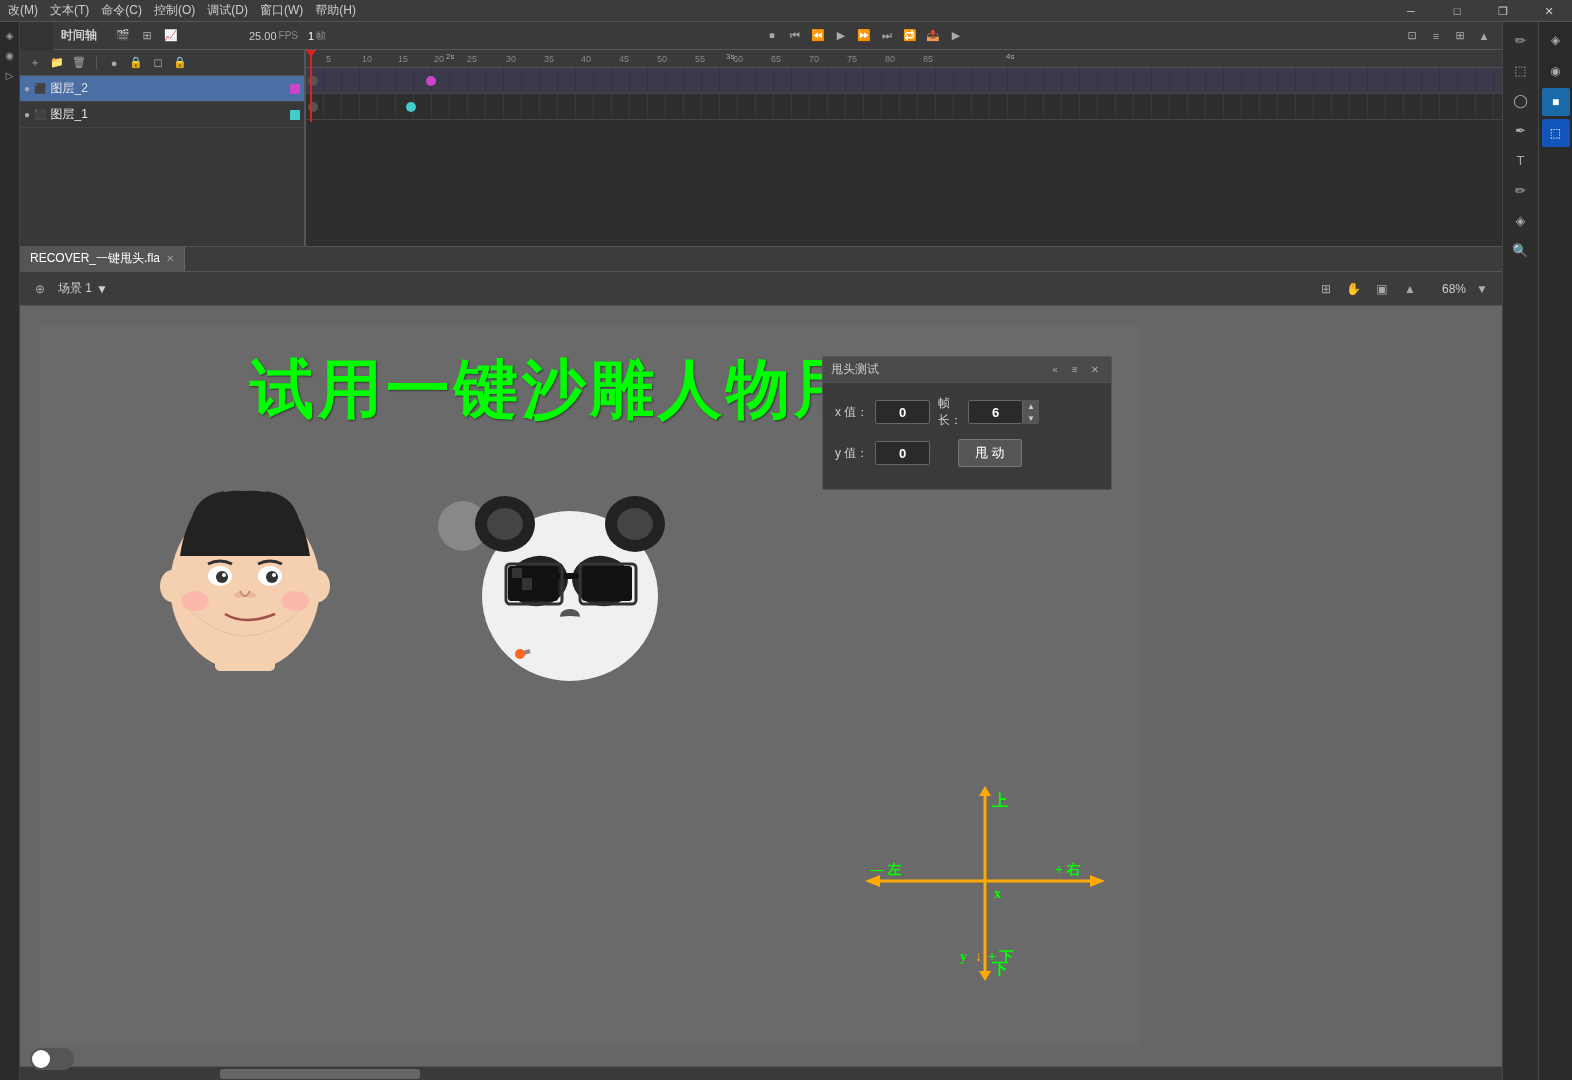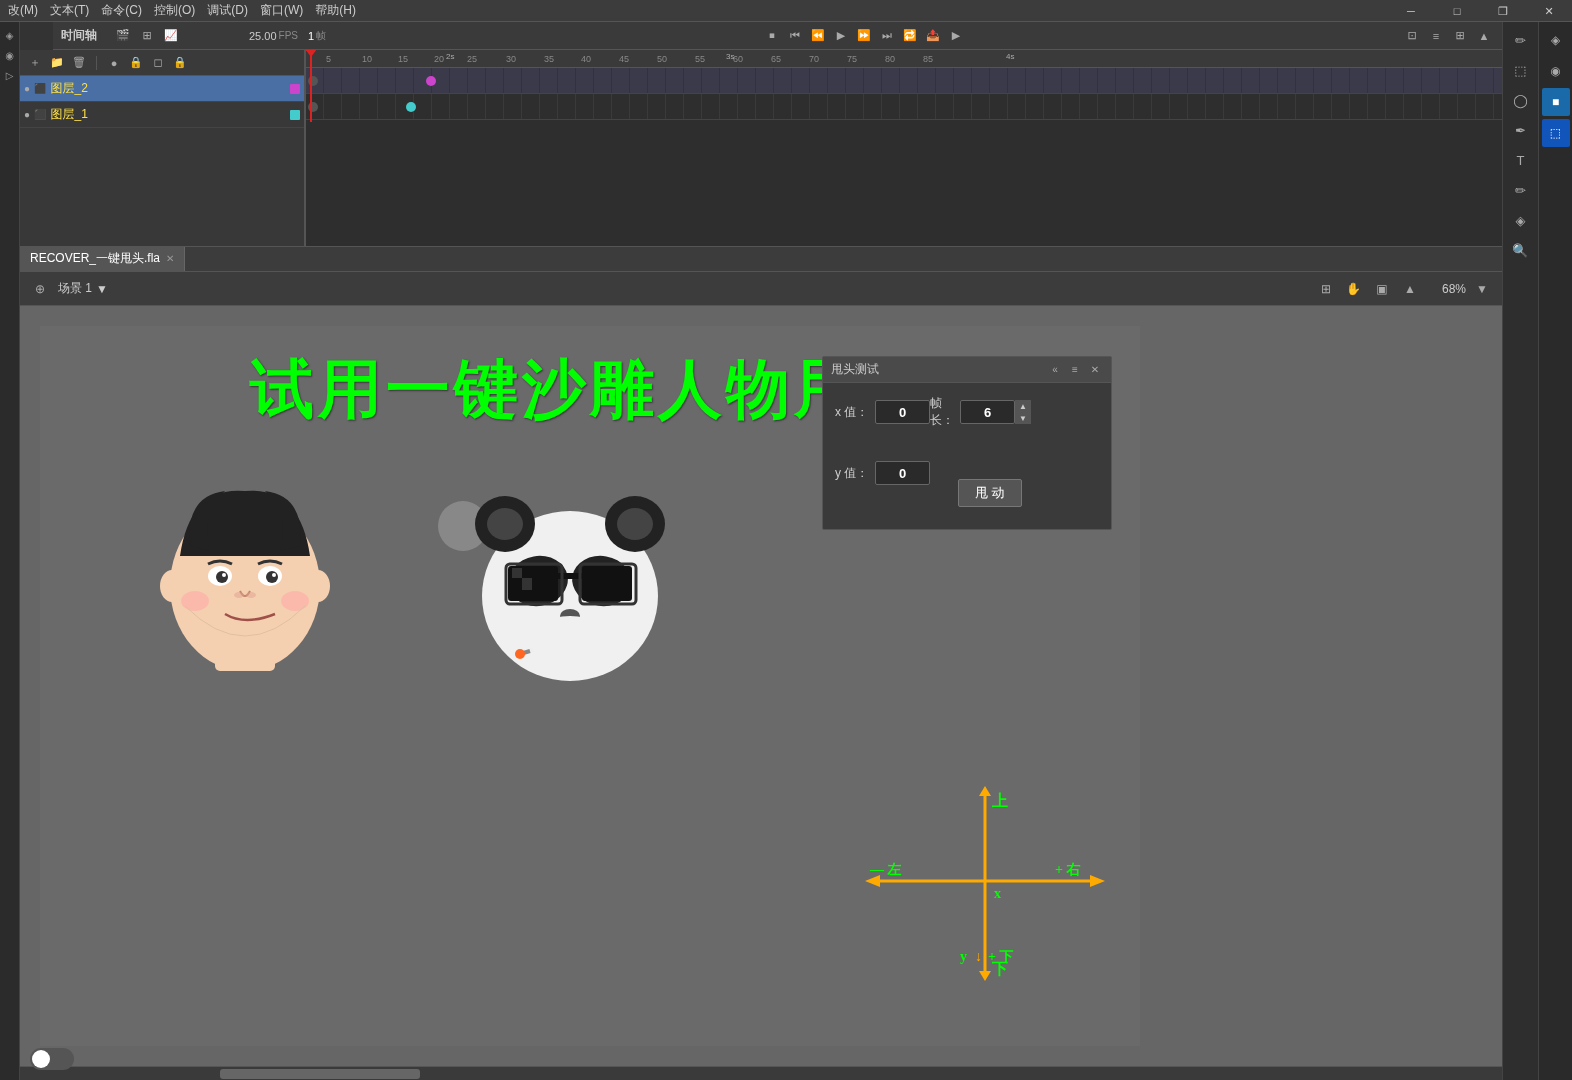--- a/index.html
+++ b/index.html
@@ -186,21 +186,21 @@
       align-items: center;
       padding: 0 4px;
       border-bottom: 1px solid #444;
       cursor: pointer;
       gap: 4px;
     }
     .layer-row.active {
       background: #4a6fa5;
     }
     .layer-icon { font-size: 10px; color: #aaa; }
-    .layer-name { font-size: 12px; color: #fde047; flex: 1; }
+    .layer-name { font-size: 12px; color: #e5e5e5; flex: 1; }
     .layer-color-dot {
       width: 10px;
       height: 10px;
       border-radius: 1px;
     }
 
     .timeline-frames {
       flex: 1;
       background: #2e2e2e;
       position: relative;
@@ -394,20 +394,21 @@
       width: 55px;
       height: 24px;
       text-align: center;
       border-radius: 2px;
       outline: none;
     }
     .panel-label2 {
       font-size: 12px;
       color: #ccc;
       width: 30px;
+      margin-left: 8px;
     }
     .panel-input2 {
       background: #2a2a2a;
       border: 1px solid #666;
       color: #fff;
       font-size: 13px;
       font-weight: bold;
       width: 55px;
       height: 24px;
       text-align: center;
@@ -860,21 +861,21 @@
                 <span class="panel-label2">帧长：</span>
                 <input class="panel-input2" type="text" value="6" style="">
                 <div class="spin-btns">
                   <div class="spin-btn">▲</div>
                   <div class="spin-btn">▼</div>
                 </div>
               </div>
               <div class="panel-row">
                 <span class="panel-label">y 值：</span>
                 <input class="panel-input" type="text" value="0" style="">
-                <button class="action-btn" style="margin-left:28px;margin-top:40px;">甩 动</button>
+                <button class="action-btn" style="margin-left:28px;">甩 动</button>
               </div>
             </div>
           </div>
 
         </div>
       </div>
 
       <div class="stage-scrollbar">
         <div class="scrollbar-thumb"></div>
       </div>

